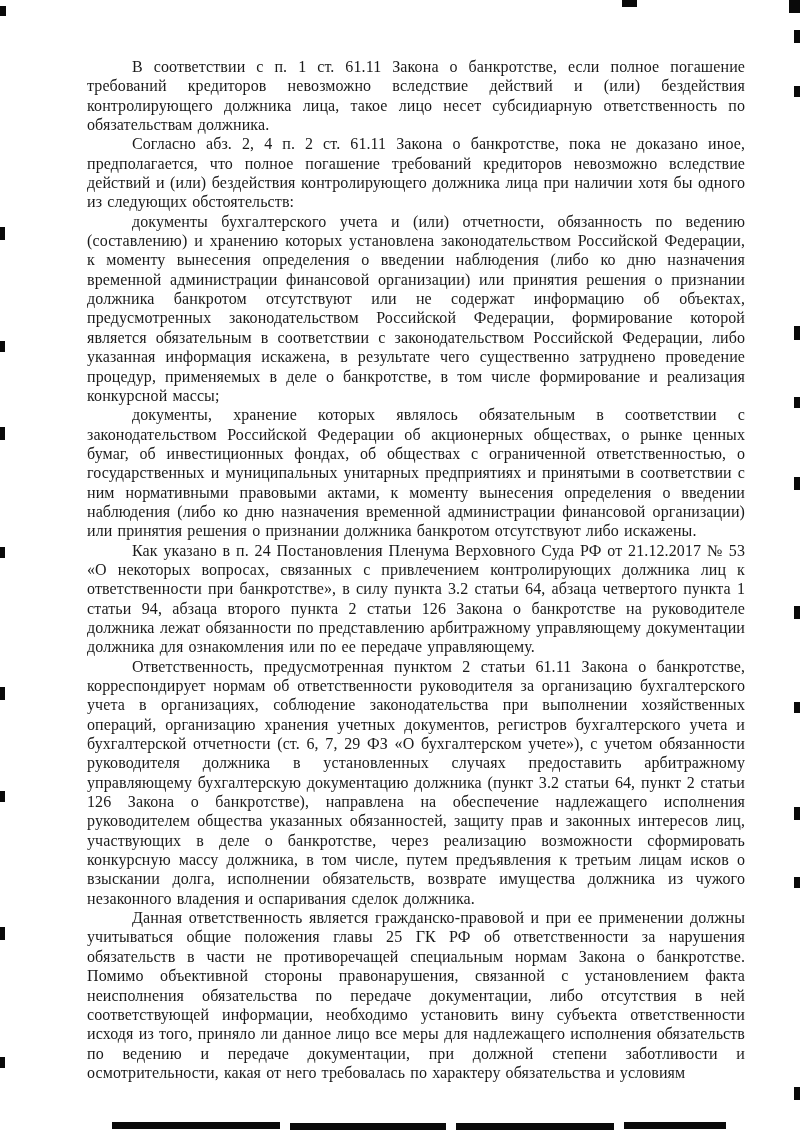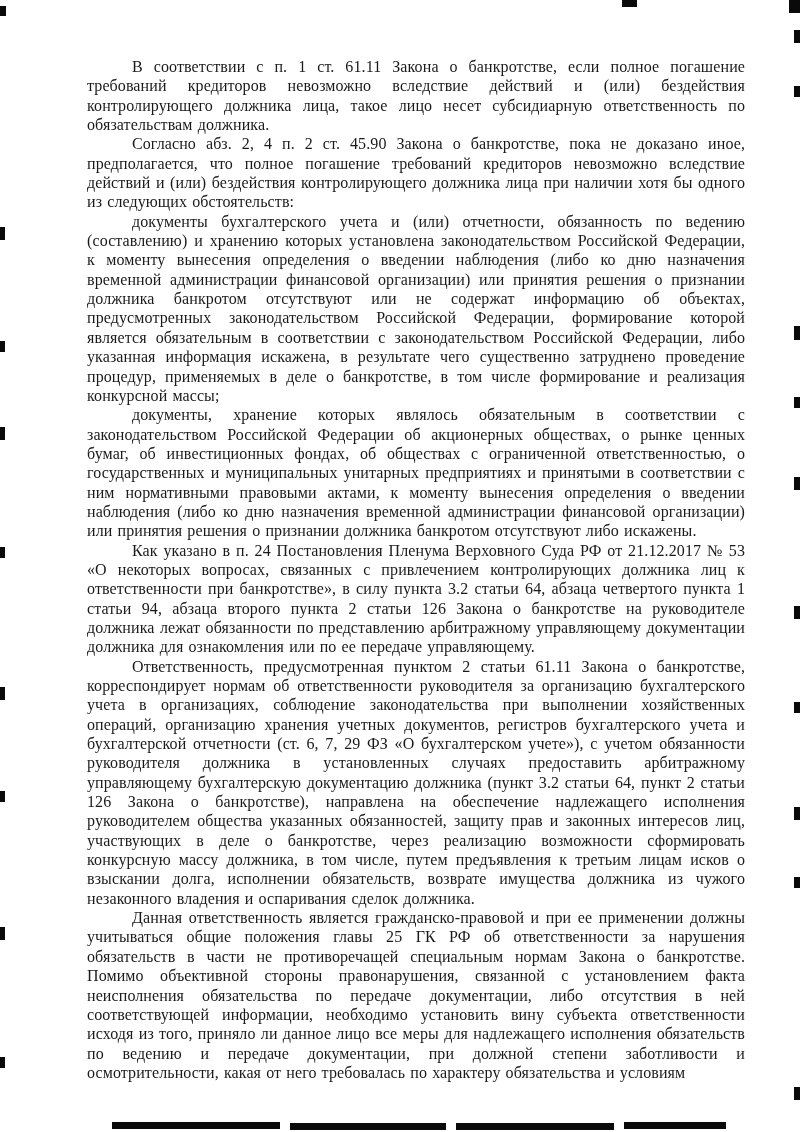--- a/index.html
+++ b/index.html
@@ -37,21 +37,21 @@
     position: absolute;
     display: block;
   }
 </style>
 </head>
 <body>
 
 <div class="page" style="background: rgb(255, 255, 255);">
   <div class="textblock" style="color: rgb(26, 26, 26);">
       <p class="para">В соответствии с п. 1 ст. 61.11 Закона о банкротстве, если полное погашение требований кредиторов невозможно вследствие действий и (или) бездействия контролирующего должника лица, такое лицо несет субсидиарную ответственность по обязательствам должника.</p>
-      <p class="para">Согласно абз. 2, 4 п. 2 ст. 45.90 Закона о банкротстве, пока не доказано иное, предполагается, что полное погашение требований кредиторов невозможно вследствие действий и (или) бездействия контролирующего должника лица при наличии хотя бы одного из следующих обстоятельств:</p>
+      <p class="para">Согласно абз. 2, 4 п. 2 ст. 61.11 Закона о банкротстве, пока не доказано иное, предполагается, что полное погашение требований кредиторов невозможно вследствие действий и (или) бездействия контролирующего должника лица при наличии хотя бы одного из следующих обстоятельств:</p>
       <p class="para">документы бухгалтерского учета и (или) отчетности, обязанность по ведению (составлению) и хранению которых установлена законодательством Российской Федерации, к моменту вынесения определения о введении наблюдения (либо ко дню назначения временной администрации финансовой организации) или принятия решения о признании должника банкротом отсутствуют или не содержат информацию об объектах, предусмотренных законодательством Российской Федерации, формирование которой является обязательным в соответствии с законодательством Российской Федерации, либо указанная информация искажена, в результате чего существенно затруднено проведение процедур, применяемых в деле о банкротстве, в том числе формирование и реализация конкурсной массы;</p>
       <p class="para">документы, хранение которых являлось обязательным в соответствии с законодательством Российской Федерации об акционерных обществах, о рынке ценных бумаг, об инвестиционных фондах, об обществах с ограниченной ответственностью, о государственных и муниципальных унитарных предприятиях и принятыми в соответствии с ним нормативными правовыми актами, к моменту вынесения определения о введении наблюдения (либо ко дню назначения временной администрации финансовой организации) или принятия решения о признании должника банкротом отсутствуют либо искажены.</p>
       <p class="para">Как указано в п. 24 Постановления Пленума Верховного Суда РФ от 21.12.2017 № 53 «О некоторых вопросах, связанных с привлечением контролирующих должника лиц к ответственности при банкротстве», в силу пункта 3.2 статьи 64, абзаца четвертого пункта 1 статьи 94, абзаца второго пункта 2 статьи 126 Закона о банкротстве на руководителе должника лежат обязанности по представлению арбитражному управляющему документации должника для ознакомления или по ее передаче управляющему.</p>
       <p class="para">Ответственность, предусмотренная пунктом 2 статьи 61.11 Закона о банкротстве, корреспондирует нормам об ответственности руководителя за организацию бухгалтерского учета в организациях, соблюдение законодательства при выполнении хозяйственных операций, организацию хранения учетных документов, регистров бухгалтерского учета и бухгалтерской отчетности (ст. 6, 7, 29 ФЗ «О бухгалтерском учете»), с учетом обязанности руководителя должника в установленных случаях предоставить арбитражному управляющему бухгалтерскую документацию должника (пункт 3.2 статьи 64, пункт 2 статьи 126 Закона о банкротстве), направлена на обеспечение надлежащего исполнения руководителем общества указанных обязанностей, защиту прав и законных интересов лиц, участвующих в деле о банкротстве, через реализацию возможности сформировать конкурсную массу должника, в том числе, путем предъявления к третьим лицам исков о взыскании долга, исполнении обязательств, возврате имущества должника из чужого незаконного владения и оспаривания сделок должника.</p>
       <p class="para">Данная ответственность является гражданско-правовой и при ее применении должны учитываться общие положения главы 25 ГК РФ об ответственности за нарушения обязательств в части не противоречащей специальным нормам Закона о банкротстве. Помимо объективной стороны правонарушения, связанной с установлением факта неисполнения обязательства по передаче документации, либо отсутствия в ней соответствующей информации, необходимо установить вину субъекта ответственности исходя из того, приняло ли данное лицо все меры для надлежащего исполнения обязательств по ведению и передаче документации, при должной степени заботливости и осмотрительности, какая от него требовалась по характеру обязательства и условиям</p>
     </div>
 <div class="mark" style="left: 0px; top: 6px; width: 6px; height: 10px; background: rgb(10, 10, 10);"></div>
     <div class="mark" style="left: 622px; top: 0px; width: 15px; height: 7px; background: rgb(10, 10, 10);"></div>
     <div class="mark" style="left: 789px; top: 0px; width: 11px; height: 13px; background: rgb(10, 10, 10);"></div>
     <div class="mark" style="left: 794px; top: 30px; width: 6px; height: 13px; background: rgb(10, 10, 10);"></div>

